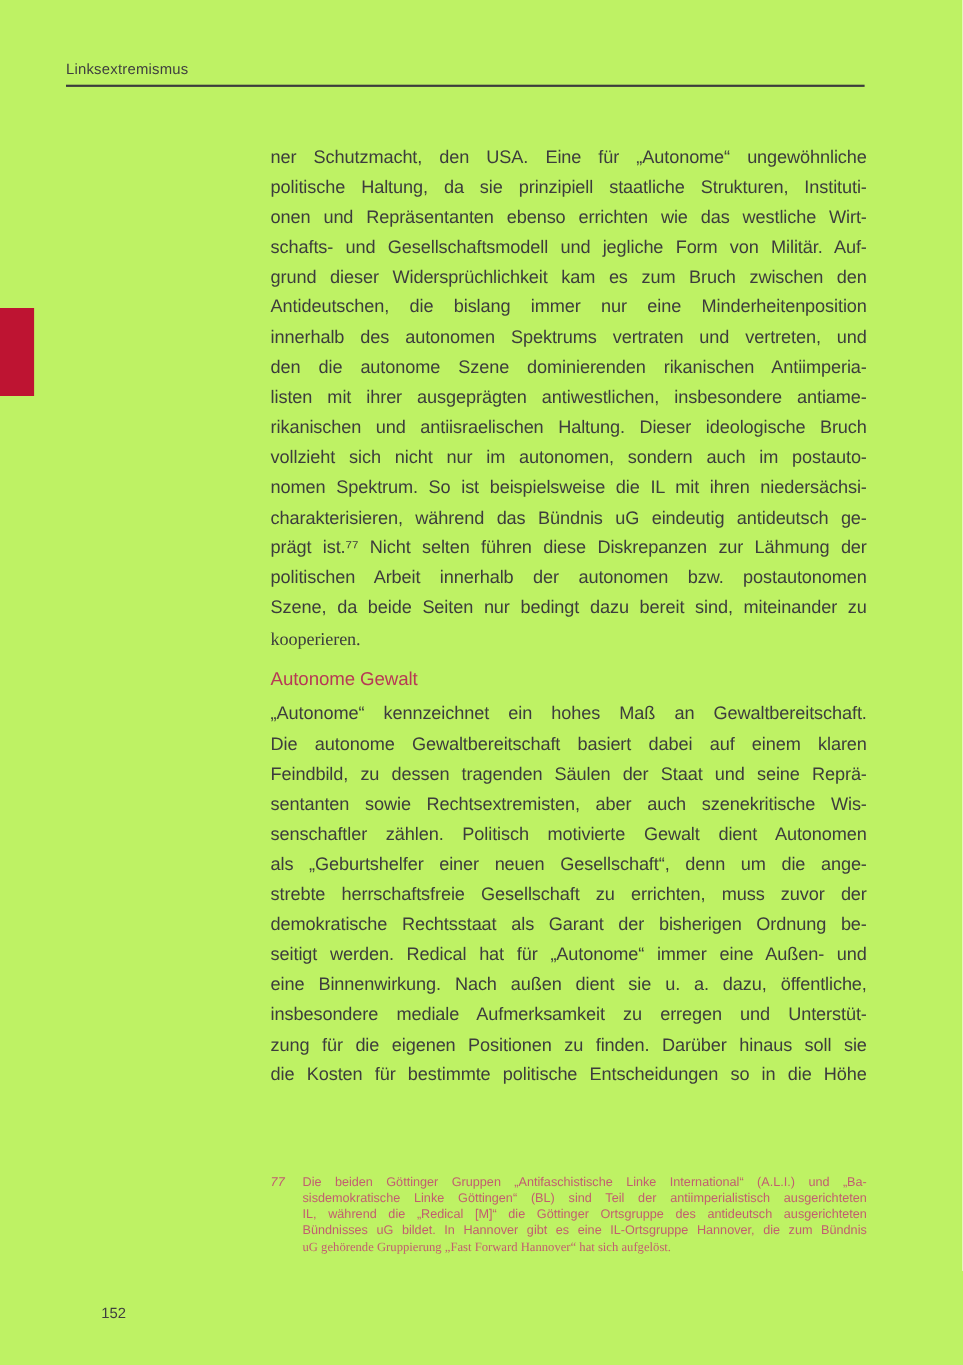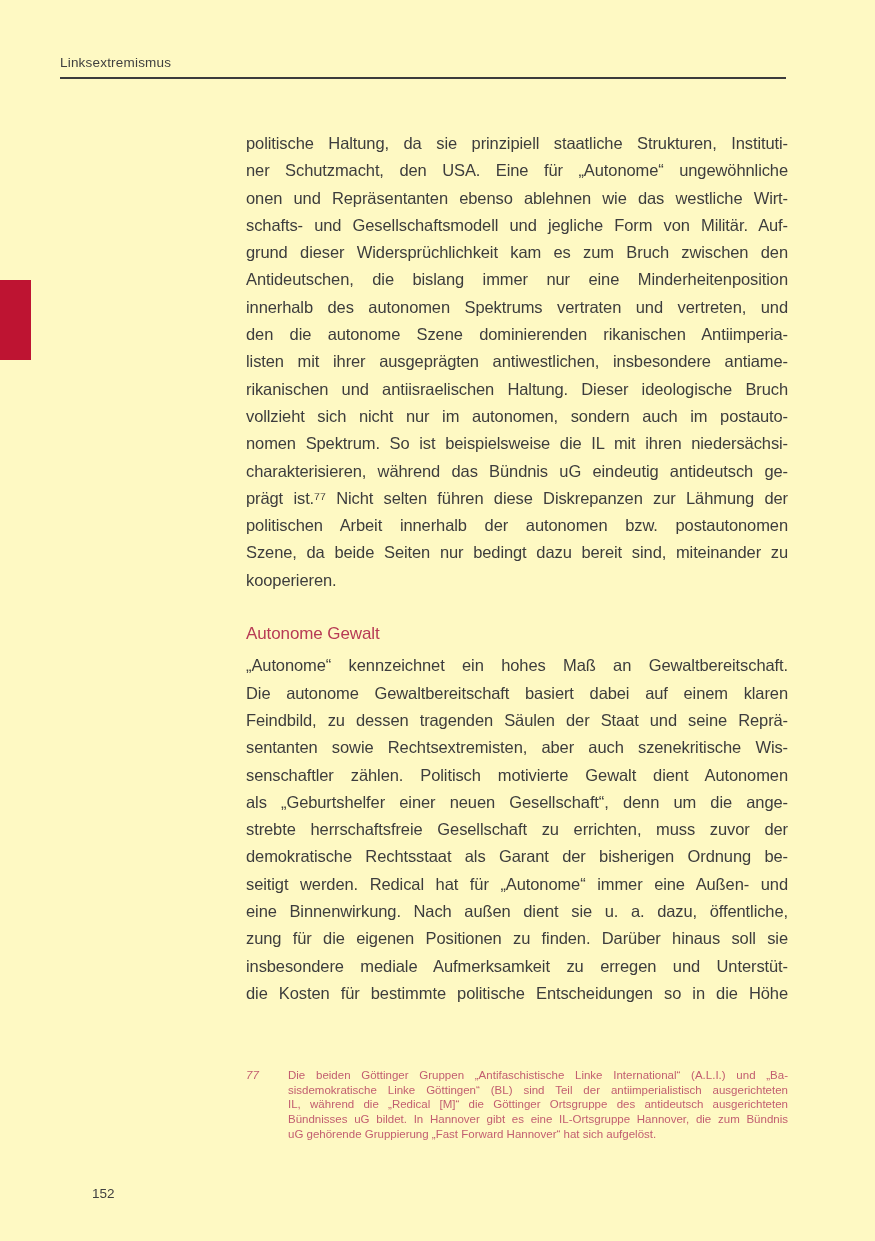--- a/index.html
+++ b/index.html
@@ -1,20 +1,20 @@
 <!DOCTYPE html>
 <html><head>
 <meta charset="utf-8">
 <style>
   html, body { margin: 0; padding: 0; background: #ffffff; }
   .page {
     position: relative;
     width: 875px;
     height: 1241px;
-    background: #fef9c3;
+    background: #bef264;
     overflow: hidden;
     font-family: "Liberation Sans", "DejaVu Sans", sans-serif;
     color: #3d3d3d;
   }
   .running-head {
     position: absolute;
     left: 60px;
     top: 55px;
     font-size: 13.5px;
     letter-spacing: 0.2px;
@@ -44,40 +44,40 @@
     font-size: 16.5px;
     line-height: 27.3px;
     letter-spacing: -0.1px;
     color: #3d3d3d;
   }
   .line {
     text-align: justify;
     text-align-last: justify;
     white-space: nowrap;
   }
-  .last-left .line-last { text-align-last: left; }
+  .last-left .line-last { text-align-last: left; font-family: Liberation Serif, serif; }
   .section-heading {
-    margin-top: 26px;
+    margin-top: 10px;
     margin-bottom: 5px;
     color: #b73a55;
     font-size: 17px;
     line-height: 27.3px;
   }
   .footnote {
     position: absolute;
     left: 246px;
     top: 1068px;
     width: 542px;
     font-size: 11.5px;
     line-height: 14.7px;
     letter-spacing: 0;
     color: #c25e70;
   }
   .footnote-body {
-    margin-left: 42px;
+    margin-left: 29px;
   }
   .footnote-number {
     position: absolute;
     left: 0;
     top: 0;
     font-style: italic;
   }
   .page-number {
     position: absolute;
     left: 60px;
@@ -94,23 +94,23 @@
 
   <div class="running-head">Linksextremismus</div>
 
   <div class="head-rule"></div>
 
   <div class="accent-bar"></div>
 
   <div class="text-col">
 
     <div class="para last-left">
+        <div class="line">ner Schutzmacht, den USA. Eine für „Autonome“ ungewöhnliche</div>
         <div class="line">politische Haltung, da sie prinzipiell staatliche Strukturen, Instituti-</div>
-        <div class="line">ner Schutzmacht, den USA. Eine für „Autonome“ ungewöhnliche</div>
-        <div class="line">onen und Repräsentanten ebenso ablehnen wie das westliche Wirt-</div>
+        <div class="line">onen und Repräsentanten ebenso errichten wie das westliche Wirt-</div>
         <div class="line">schafts- und Gesellschaftsmodell und jegliche Form von Militär. Auf-</div>
         <div class="line">grund dieser Widersprüchlichkeit kam es zum Bruch zwischen den</div>
         <div class="line">Antideutschen, die bislang immer nur eine Minderheitenposition</div>
         <div class="line">innerhalb des autonomen Spektrums vertraten und vertreten, und</div>
         <div class="line">den die autonome Szene dominierenden rikanischen Antiimperia-</div>
         <div class="line">listen mit ihrer ausgeprägten antiwestlichen, insbesondere antiame-</div>
         <div class="line">rikanischen und antiisraelischen Haltung. Dieser ideologische Bruch</div>
         <div class="line">vollzieht sich nicht nur im autonomen, sondern auch im postauto-</div>
         <div class="line">nomen Spektrum. So ist beispielsweise die IL mit ihren niedersächsi-</div>
         <div class="line">charakterisieren, während das Bündnis uG eindeutig antideutsch ge-</div>
@@ -126,22 +126,22 @@
         <div class="line">„Autonome“ kennzeichnet ein hohes Maß an Gewaltbereitschaft.</div>
         <div class="line">Die autonome Gewaltbereitschaft basiert dabei auf einem klaren</div>
         <div class="line">Feindbild, zu dessen tragenden Säulen der Staat und seine Reprä-</div>
         <div class="line">sentanten sowie Rechtsextremisten, aber auch szenekritische Wis-</div>
         <div class="line">senschaftler zählen. Politisch motivierte Gewalt dient Autonomen</div>
         <div class="line">als „Geburtshelfer einer neuen Gesellschaft“, denn um die ange-</div>
         <div class="line">strebte herrschaftsfreie Gesellschaft zu errichten, muss zuvor der</div>
         <div class="line">demokratische Rechtsstaat als Garant der bisherigen Ordnung be-</div>
         <div class="line">seitigt werden. Redical hat für „Autonome“ immer eine Außen- und</div>
         <div class="line">eine Binnenwirkung. Nach außen dient sie u. a. dazu, öffentliche,</div>
+        <div class="line">insbesondere mediale Aufmerksamkeit zu erregen und Unterstüt-</div>
         <div class="line">zung für die eigenen Positionen zu finden. Darüber hinaus soll sie</div>
-        <div class="line">insbesondere mediale Aufmerksamkeit zu erregen und Unterstüt-</div>
         <div class="line line-last">die Kosten für bestimmte politische Entscheidungen so in die Höhe</div>
       </div>
 
   </div>
 
   <div class="footnote">
     <span class="footnote-number">77</span>
     <div class="footnote-body last-left">
         <div class="line">Die beiden Göttinger Gruppen „Antifaschistische Linke International“ (A.L.I.) und „Ba-</div>
         <div class="line">sisdemokratische Linke Göttingen“ (BL) sind Teil der antiimperialistisch ausgerichteten</div>

